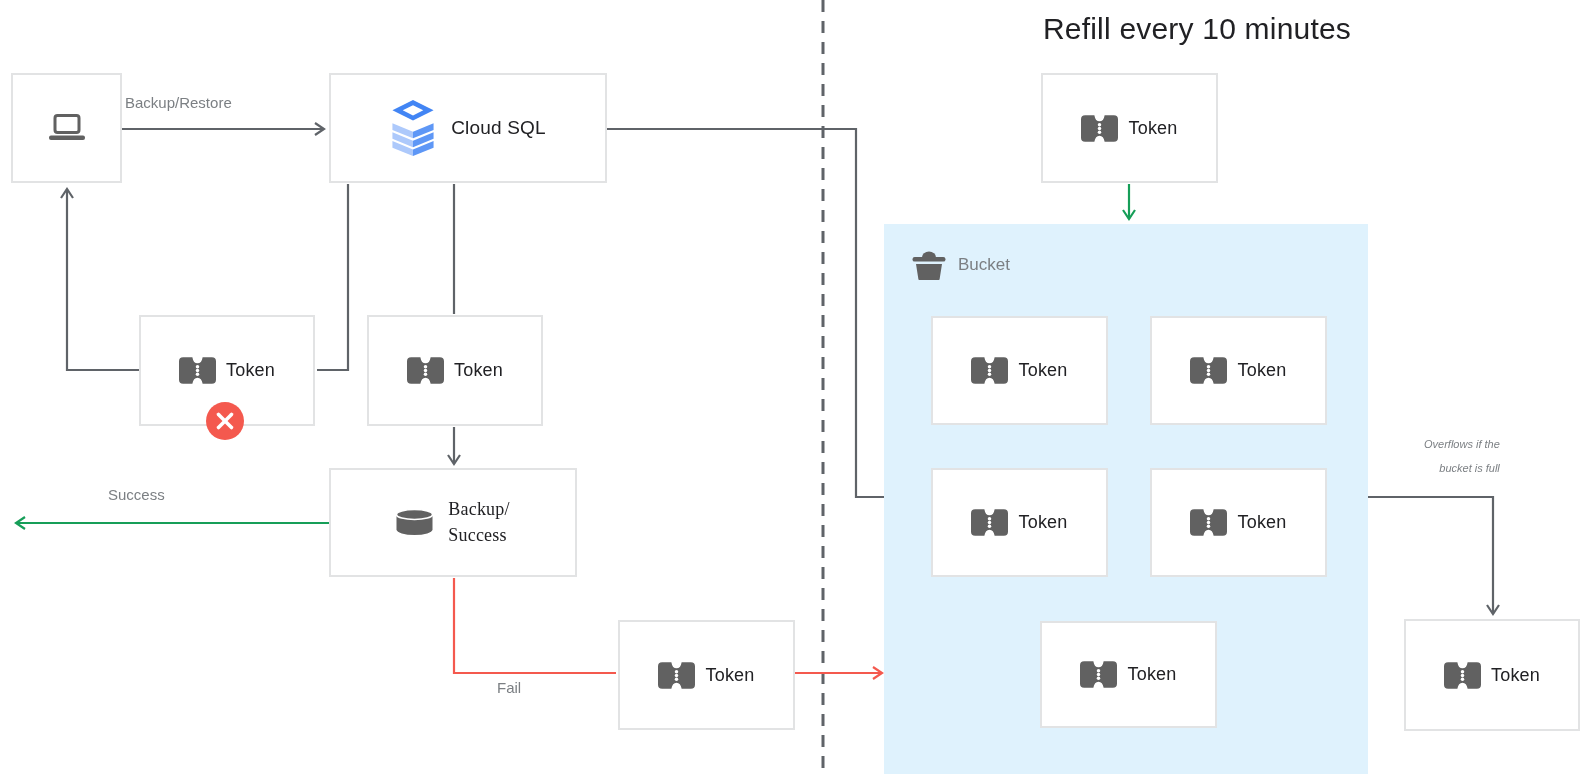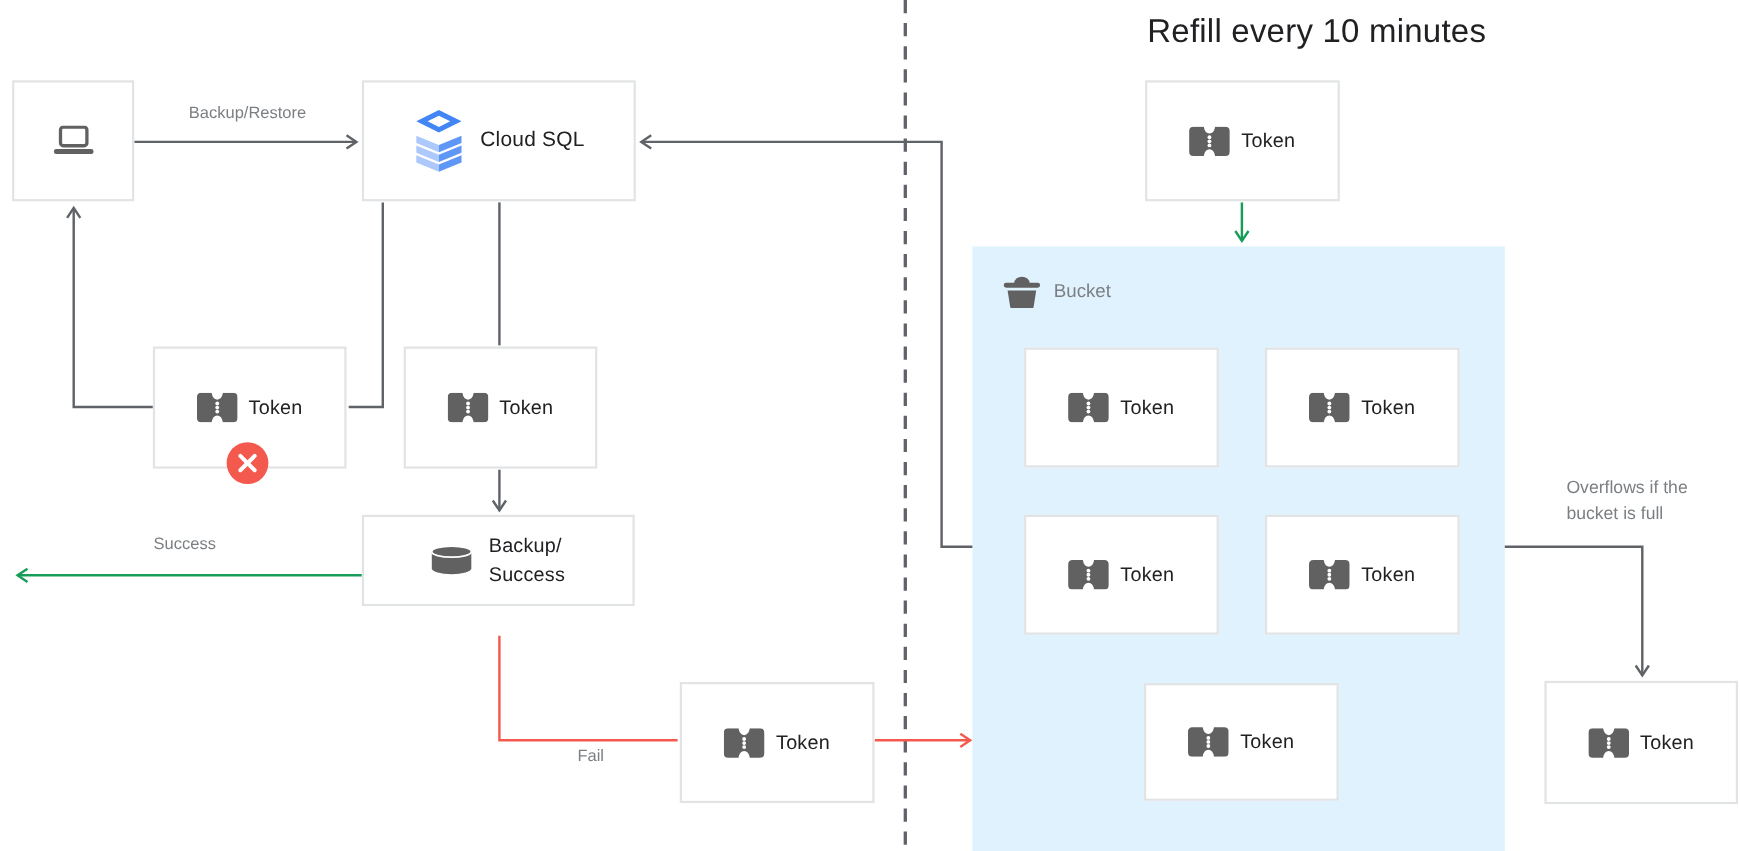--- a/index.html
+++ b/index.html
@@ -22,29 +22,29 @@
   }
   .bucket-header .lbl{font-size:17px;color:var(--text-gray);}
   .node{
     position:absolute;background:#fff;border:2px solid var(--node-border);
     box-sizing:border-box;display:flex;align-items:center;justify-content:center;
     gap:10px;z-index:3;
   }
   .node .lbl{font-size:18px;color:var(--text-dark);letter-spacing:.2px;}
   .node .lbl2{font-size:18px;color:var(--text-dark);line-height:1.4;letter-spacing:.2px;}
   .floating-label{
-    position:absolute;color:var(--text-gray);font-size:15px;z-index:4;text-align:center;
+    position:absolute;color:var(--text-gray);font-size:15px;z-index:4;
   }
   .title{
     position:absolute;left:1001px;top:12px;width:392px;text-align:center;
     font-size:30px;font-weight:400;color:var(--text-dark);z-index:4;letter-spacing:.2px;
   }
   .overflow-note{
-    position:absolute;left:1424px;top:432px;font-size:16px;line-height:24px;
-    color:var(--text-gray);z-index:4;text-align:left;
+    position:absolute;left:1424px;top:432px;font-size:11px;line-height:24px;
+    color:var(--text-gray);z-index:4;text-align:right;font-style:italic;
   }
   .error-badge{
     position:absolute;left:206px;top:402px;width:38px;height:38px;border-radius:50%;
     background:var(--badge-red);z-index:5;display:flex;align-items:center;justify-content:center;
   }
 </style>
 </head>
 <body>
 
 <div class="canvas">
@@ -90,21 +90,21 @@
     <polyline class="wire red" points="795,673 882,673" marker-end="url(#arr-red)"></polyline>
   </svg>
 
   <div class="node" style="left:11px;top:73px;width:111px;height:110px;">
     <svg width="40" height="28" viewBox="0 0 40 28">
       <rect x="8" y="1.5" width="24" height="17" rx="2.5" fill="none" style="stroke:var(--icon-gray)" stroke-width="3"></rect>
       <rect x="2" y="21.5" width="36" height="4.5" rx="2" style="fill:var(--icon-gray)"></rect>
     </svg>
   </div>
 
-  <div class="node" style="left:329px;top:73px;width:249px;height:110px;gap:15px;">
+  <div class="node" style="left:329px;top:73px;width:278px;height:110px;gap:15px;">
     <svg width="46" height="57" viewBox="0 0 46 61">
       <polygon points="23,0 45,11 23,22 1,11" style="fill:var(--csql-ring)"></polygon>
       <polygon points="23,5.5 34,11 23,16.5 12,11" fill="#ffffff"></polygon>
       <polygon points="1,25 23,34 23,41 1,32" style="fill:var(--csql-left)"></polygon>
       <polygon points="23,34 45,25 45,32 23,41" style="fill:var(--csql-right)"></polygon>
       <polygon points="1,34.5 23,43.5 23,50.5 1,41.5" style="fill:var(--csql-left)"></polygon>
       <polygon points="23,43.5 45,34.5 45,41.5 23,50.5" style="fill:var(--csql-right)"></polygon>
       <polygon points="1,44 23,53 23,60 1,51" style="fill:var(--csql-left)"></polygon>
       <polygon points="23,53 45,44 45,51 23,60" style="fill:var(--csql-right)"></polygon>
     </svg>
@@ -130,21 +130,21 @@
   <div class="node" style="left:367px;top:315px;width:176px;height:111px;">
     <svg width="37" height="27" viewBox="0 0 36 26">
       <path d="M4,0 H13 Q14,6 18,6 Q22,6 23,0 H32 Q36,0 36,4 V22 Q36,26 32,26 H23 Q22,20 18,20 Q14,20 13,26 H4 Q0,26 0,22 V4 Q0,0 4,0 Z" style="fill:var(--icon-gray)"></path>
       <circle cx="18" cy="9.4" r="1.7" fill="#fff"></circle>
         <circle cx="18" cy="13" r="1.7" fill="#fff"></circle>
         <circle cx="18" cy="16.6" r="1.7" fill="#fff"></circle>
     </svg>
     <span class="lbl">Token</span>
   </div>
 
-  <div class="node" style="left:329px;top:468px;width:248px;height:83px;gap:15px;">
+  <div class="node" style="left:329px;top:468px;width:248px;height:109px;gap:15px;font-family:Liberation Serif, serif;">
     <svg width="37" height="27" viewBox="0 0 37 27">
       <path d="M0.5,5.5 v15 a18,5.5 0 0 0 36,0 v-15 Z" style="fill:var(--icon-gray)"></path>
       <ellipse cx="18.5" cy="5.5" rx="18" ry="5" style="fill:var(--icon-gray)" stroke="#fff" stroke-width="1.6"></ellipse>
     </svg>
     <span class="lbl2">
       <span>Backup/</span><br>
       <span>Success</span>
     </span>
   </div>
 

